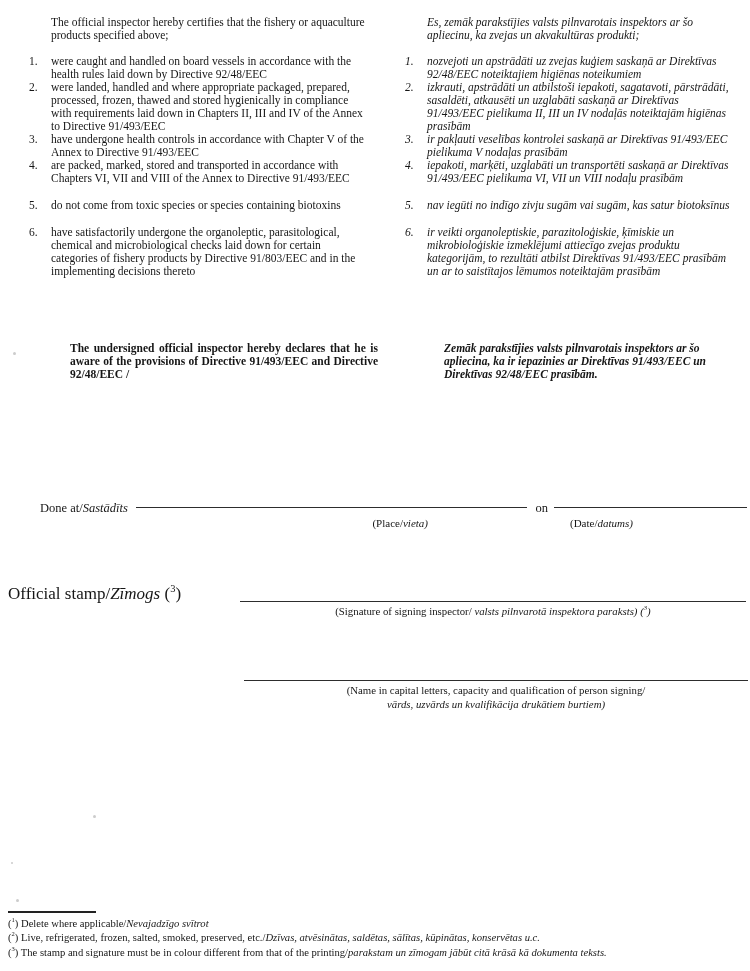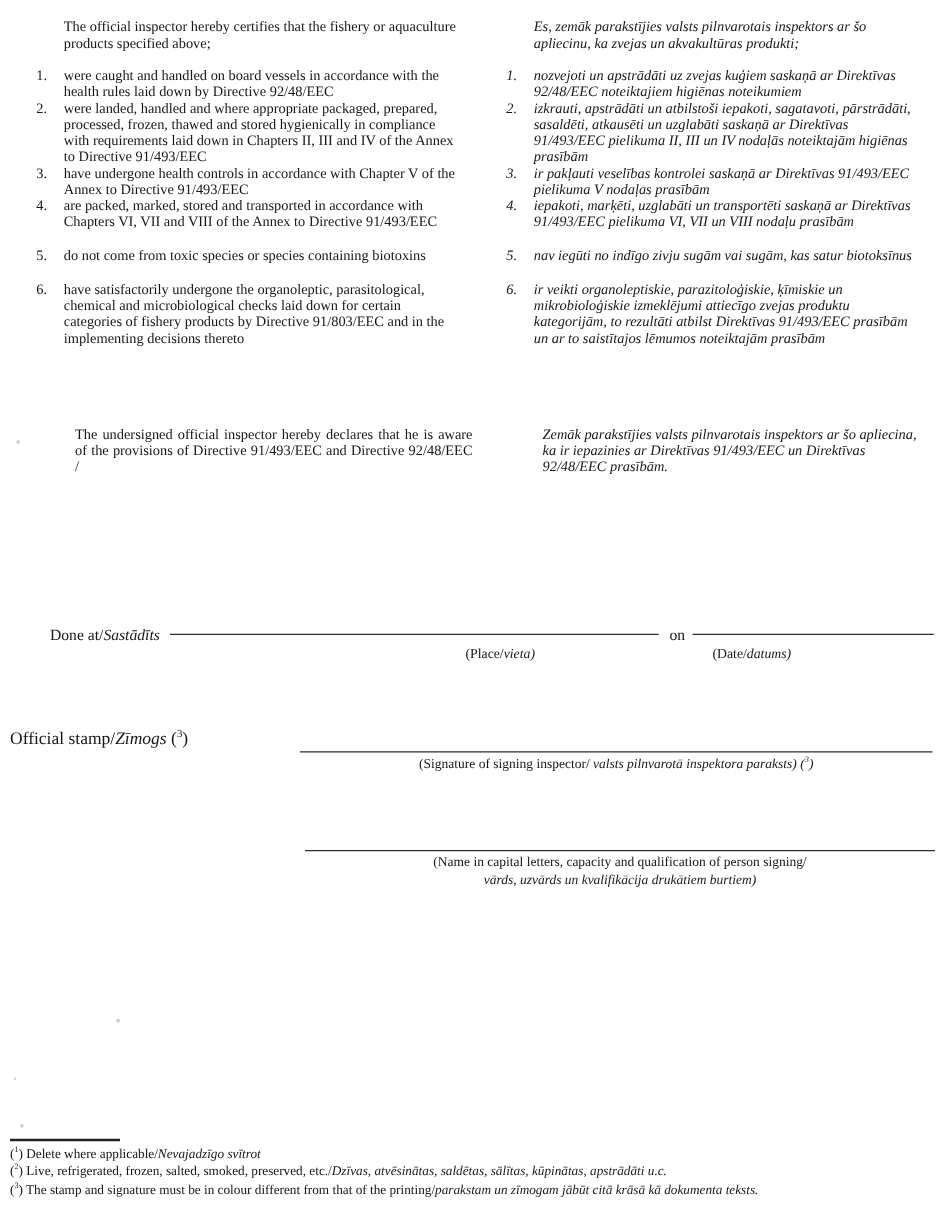--- a/index.html
+++ b/index.html
@@ -16,41 +16,41 @@
   
   .cols { display:flex; gap:36px; }
   .col-en { width:338px; font-size:11.5px; line-height:13px; }
   .col-lv { width:332px; font-size:11.5px; line-height:13px; font-style:italic; }
   .intro { margin:0 0 13px 22px; }
   .item { display:flex; }
   .item .num { width:22px; flex:none; }
   .item .txt { flex:1; }
   .gap-above { margin-top:14px; }
   .just { text-align:justify; }
-  .decl { margin-left:20px; }
+  .decl { margin-left:30px;font-weight:bold; }
 
   
   .rule { border-bottom:1.4px solid #2d2d2d; }
 
   #top-cols  { left:29px; top:16px;  width:708px;justify-content:space-between; }
   #decl-cols { left:40px; top:342px; width:708px; }
 
   
   #done-at { left:40px; top:499px; width:707px; font-size:12.5px; }
   .done-row { display:flex; align-items:center; height:18px; }
   .done-label { white-space:nowrap; padding-right:8px; }
   .line-place { flex:1; margin-bottom:1px; }
   .on-label { padding:0 6px 0 9px; }
   .line-date { width:193px; margin-bottom:1px; }
   .done-captions { position:relative; height:16px; font-size:11px; }
   .cap-place { position:absolute; left:228px; width:160px; text-align:right; }
   .cap-date  { position:absolute; left:530px; width:160px; text-align:left; }
 
   
-  #stamp-label { left:8px; top:584px; font-size:14px; }
+  #stamp-label { left:8px; top:584px; font-size:17px; }
   #sig-line    { left:240px; top:601px; width:506px; border-top:1.4px solid #2d2d2d; height:0; }
   #sig-caption { left:240px; top:605px; width:506px; text-align:center; font-size:10.8px; }
 
   
   #name-line    { left:244px; top:680px; width:504px; border-top:1.4px solid #2d2d2d; height:0; }
   #name-caption { left:244px; top:684px; width:504px; text-align:center; font-size:10.8px; line-height:13.5px; }
 
   
   #footnotes { left:8px; top:911px; width:740px; font-size:10.6px; line-height:14.4px; }
   #fn-rule { width:88px; border-top:2px solid #222; margin-bottom:4px; }
@@ -154,20 +154,20 @@
 
 <div id="name-line" class="abs"></div>
 <div id="name-caption" class="abs">
   <div>(Name in capital letters, capacity and qualification of person signing/</div>
   <i>vārds, uzvārds un kvalifikācija drukātiem burtiem)</i>
 </div>
 
 <div id="footnotes" class="abs">
   <div id="fn-rule"></div>
   <div><span>(<sup>1</sup>) </span><span>Delete where applicable/</span><i>Nevajadzīgo svītrot</i></div>
-  <div><span>(<sup>2</sup>) </span><span>Live, refrigerated, frozen, salted, smoked, preserved, etc./</span><i>Dzīvas, atvēsinātas, saldētas, sālītas, kūpinātas, apstrādāti u.c.</i></div>
+  <div><span>(<sup>2</sup>) </span><span>Live, refrigerated, frozen, salted, smoked, preserved, etc./</span><i>Dzīvas, atvēsinātas, saldētas, sālītas, kūpinātas, konservētas u.c.</i></div>
   <div><span>(<sup>3</sup>) </span><span>The stamp and signature must be in colour different from that of the printing/</span><i>parakstam un zīmogam jābūt citā krāsā kā dokumenta teksts.</i></div>
 </div>
 
 <div class="speck s1"></div>
 <div class="speck s2"></div>
 <div class="speck s3"></div>
 <div class="speck s4"></div>
 
 </body></html>

